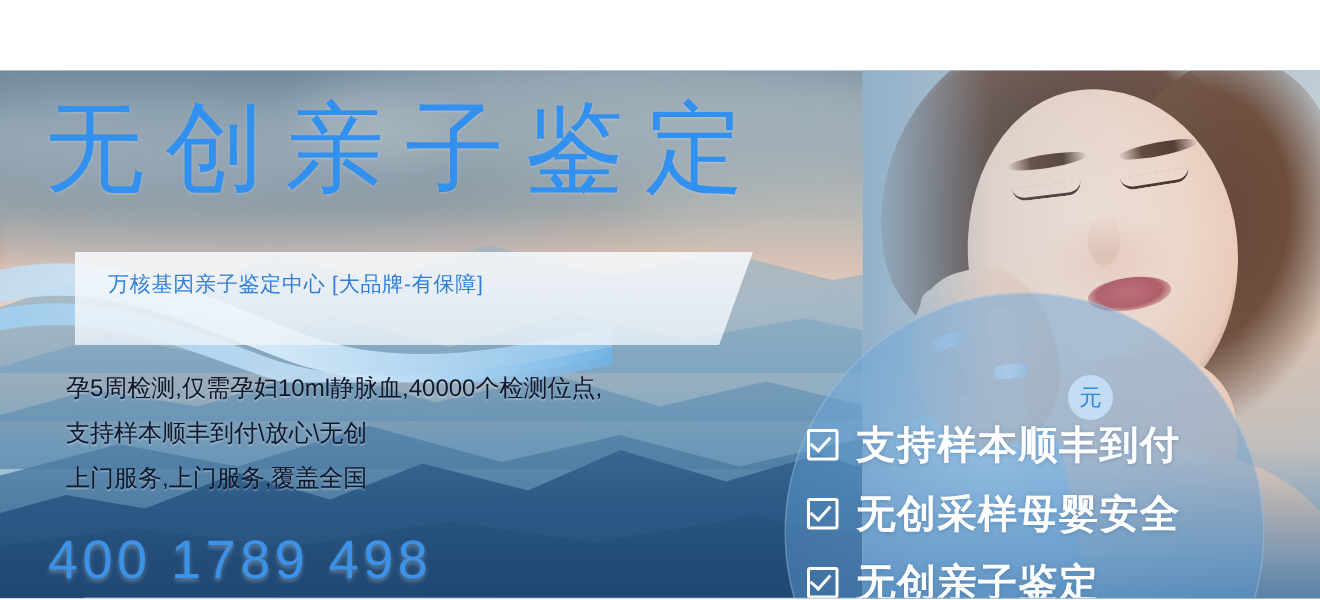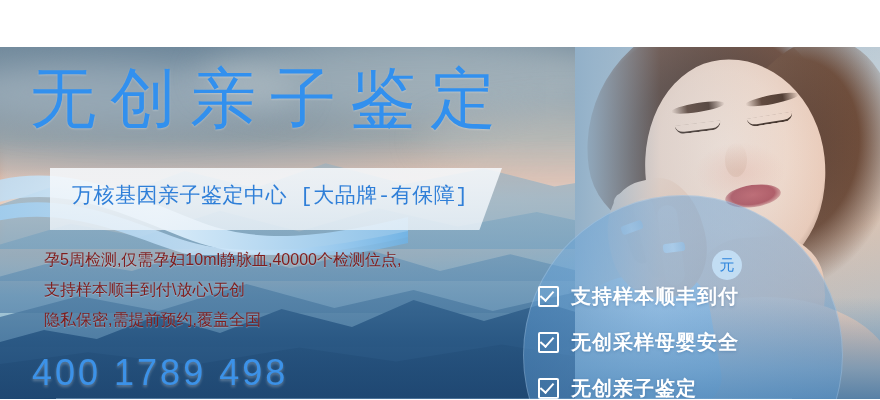--- a/index.html
+++ b/index.html
@@ -211,32 +211,31 @@
   }
 
   
   .band{
     position:absolute;left:50px;top:121px;width:452px;height:62px;
     background:linear-gradient(180deg,rgba(246,249,252,.88) 0%,rgba(236,243,249,.82) 100%);
     clip-path:polygon(0 0,100% 0,95% 100%,0 100%);
   }
   .band-text{
     position:absolute;left:72px;top:134px;
-    font-size:21px;
+    font-size:14px;
     color:#2f7fd8;
     letter-spacing:.5px;
     white-space:nowrap;
-    font-family:Liberation Mono, monospace;
   }
 
   
   .copy{
     position:absolute;left:44px;top:198px;
     font-size:16px;
-    color:#7f1d1d;
+    color:#0f172a;
     line-height:30px;
     white-space:nowrap;
   }
   .copy div{text-shadow:0 1px 1px rgba(255,255,255,.3);}
 
   
   .phone{
     position:absolute;left:32px;top:305px;
     font-size:36px;
     font-weight:normal;
@@ -282,21 +281,21 @@
   }
   .chk::after{
     content:"";
     position:absolute;left:3px;top:0px;
     width:6px;height:11px;
     border:solid #ffffff;
     border-width:0 2.5px 2.5px 0;
     transform:rotate(42deg);
   }
   .bullet span{
-    font-size:20px;
+    font-size:26px;
     font-weight:bold;
     color:#ffffff;
     letter-spacing:1px;
     text-shadow:0 1px 3px rgba(40,90,140,.35);
     font-family:Liberation Serif, serif;
   }
 
   
   .addr-bg{
     position:absolute;left:56px;top:351px;width:736px;height:33px;
@@ -377,21 +376,21 @@
   </svg>
 
   <div class="headline">无创亲子鉴定</div>
 
   <div class="band"></div>
   <div class="band-text">万核基因亲子鉴定中心 [大品牌-有保障]</div>
 
   <div class="copy">
     <div>孕5周检测,仅需孕妇10ml静脉血,40000个检测位点,</div>
     <div>支持样本顺丰到付\放心\无创</div>
-    <div>隐私保密,需提前预约,覆盖全国</div>
+    <div>上门服务,上门服务,覆盖全国</div>
   </div>
 
   <div class="phone">400 1789 498</div>
 
   <div class="yuan">元</div>
 
   <div class="bullets">
     <div class="bullet">
       <span class="chk"></span>
       <span>支持样本顺丰到付</span>

